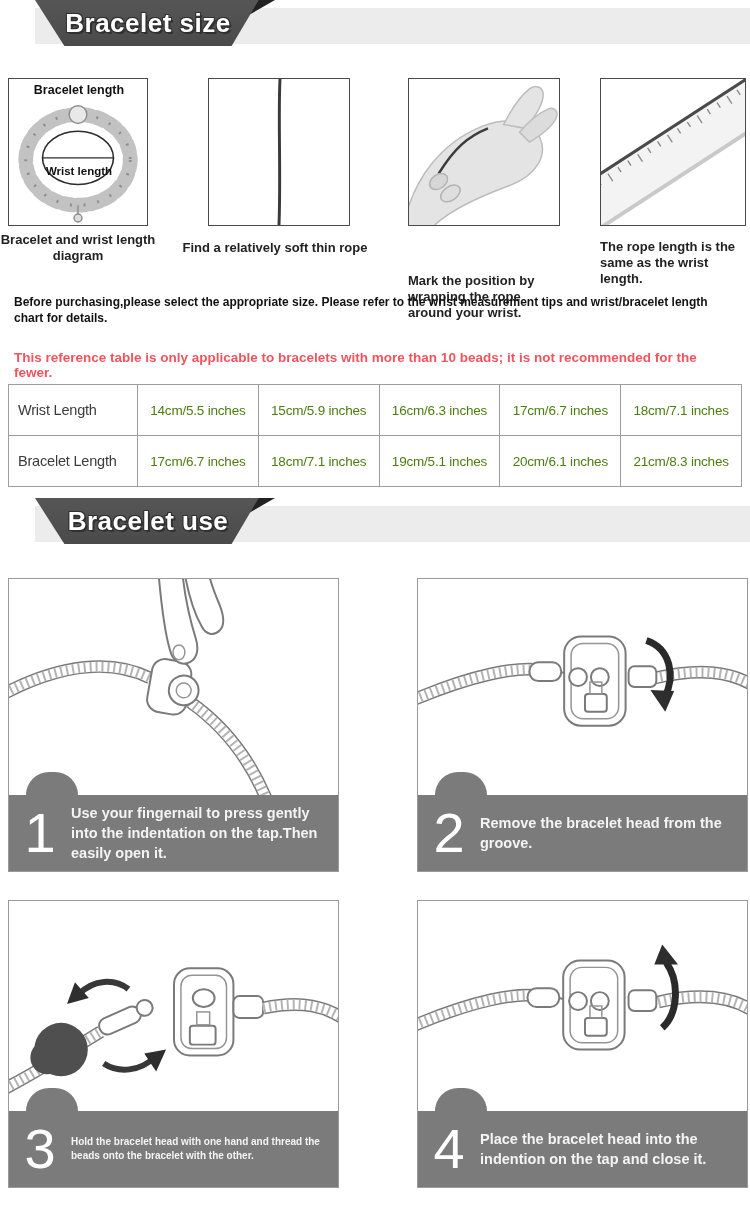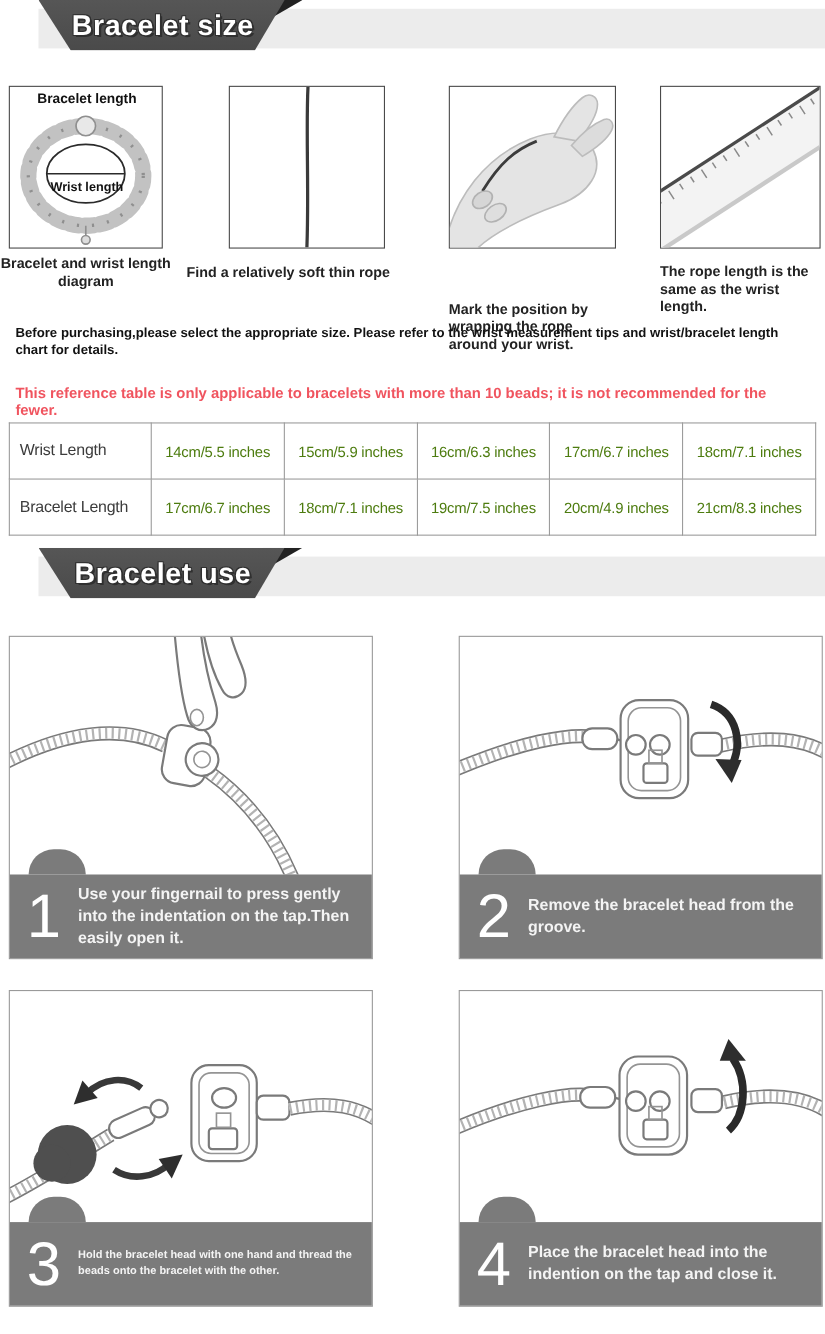--- a/index.html
+++ b/index.html
@@ -82,21 +82,21 @@
     <div class="ovl" style="left:0;top:4px;width:140px;text-align:center;font-size:12.5px;">Bracelet length</div>
     <div class="ovl" style="left:0;top:86px;width:140px;text-align:center;font-size:11.5px;">Wrist length</div>
   </div>
   <div class="mcap" style="left:-2px;top:232px;width:160px;text-align:center;">Bracelet and wrist length diagram</div>
 
   <div class="mbox" style="left:208px;width:142px;">
     <svg viewBox="0 0 142 148">
       <path d="M 72,0 C 70,40 73,95 71,148" stroke="#3a3a3a" stroke-width="3" fill="none"></path>
     </svg>
   </div>
-  <div class="mcap" style="left:159px;top:240px;width:206px;text-align:center;">Find a relatively soft thin rope</div>
+  <div class="mcap" style="left:172px;top:240px;width:206px;text-align:center;">Find a relatively soft thin rope</div>
 
   <div class="mbox" style="left:408px;width:152px;">
     <svg viewBox="0 0 152 148">
       <path d="M-6,150 C4,100 34,64 74,48 C100,38 122,42 132,58 C142,78 128,98 102,108 C72,119 40,134 24,150 Z" fill="#e4e4e4" stroke="#bcbcbc" stroke-width="1.5"></path>
       <path d="M96,46 C104,30 112,18 122,10 C128,5 136,8 136,16 C136,26 128,38 118,50 Z" fill="#e4e4e4" stroke="#bcbcbc" stroke-width="1.5"></path>
       <path d="M112,54 C122,42 132,34 142,30 C148,28 152,34 149,40 C144,50 132,58 122,64 Z" fill="#dcdcdc" stroke="#bcbcbc" stroke-width="1.5"></path>
       <path d="M30,96 C46,70 60,58 80,50" stroke="#3c3c3c" stroke-width="2.6" fill="none"></path>
       <ellipse cx="30" cy="104" rx="10" ry="7" fill="#d6d6d6" stroke="#b2b2b2" stroke-width="1.5" transform="rotate(-35 30 104)"></ellipse>
       <ellipse cx="42" cy="116" rx="11" ry="7" fill="#dedede" stroke="#b2b2b2" stroke-width="1.5" transform="rotate(-35 42 116)"></ellipse>
     </svg>
@@ -125,22 +125,22 @@
       <td>14cm/5.5 inches</td>
       <td>15cm/5.9 inches</td>
       <td>16cm/6.3 inches</td>
       <td>17cm/6.7 inches</td>
       <td>18cm/7.1 inches</td>
     </tr>
     <tr>
       <td class="rowlabel">Bracelet Length</td>
       <td>17cm/6.7 inches</td>
       <td>18cm/7.1 inches</td>
-      <td>19cm/7.5 inches</td>
-      <td>20cm/4.9 inches</td>
+      <td>19cm/5.1 inches</td>
+      <td>20cm/6.1 inches</td>
       <td>21cm/8.3 inches</td>
     </tr>
   </tbody>
     </table>
 
   <div class="ribbon" style="top:498px">
     <div class="strip"></div>
     <div class="fold"></div>
     <div class="shape">
       <span>Bracelet use</span>

